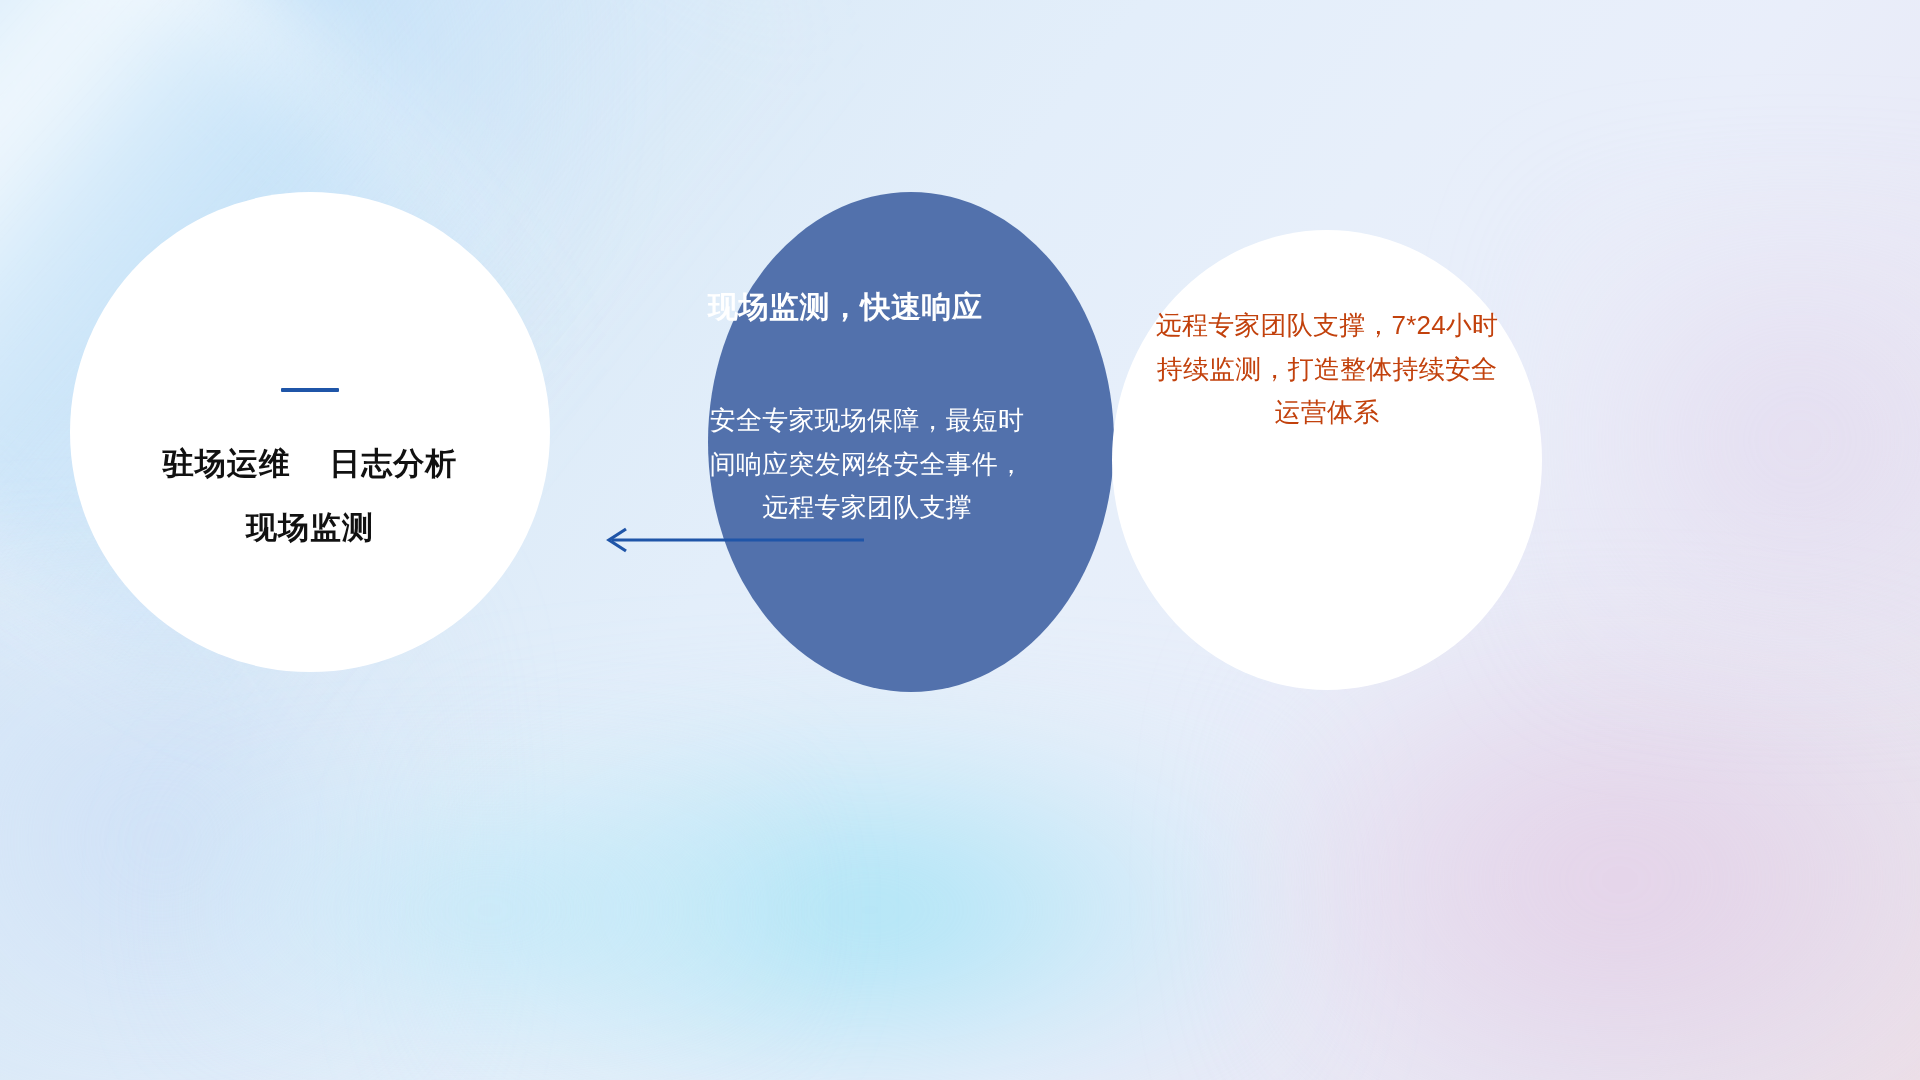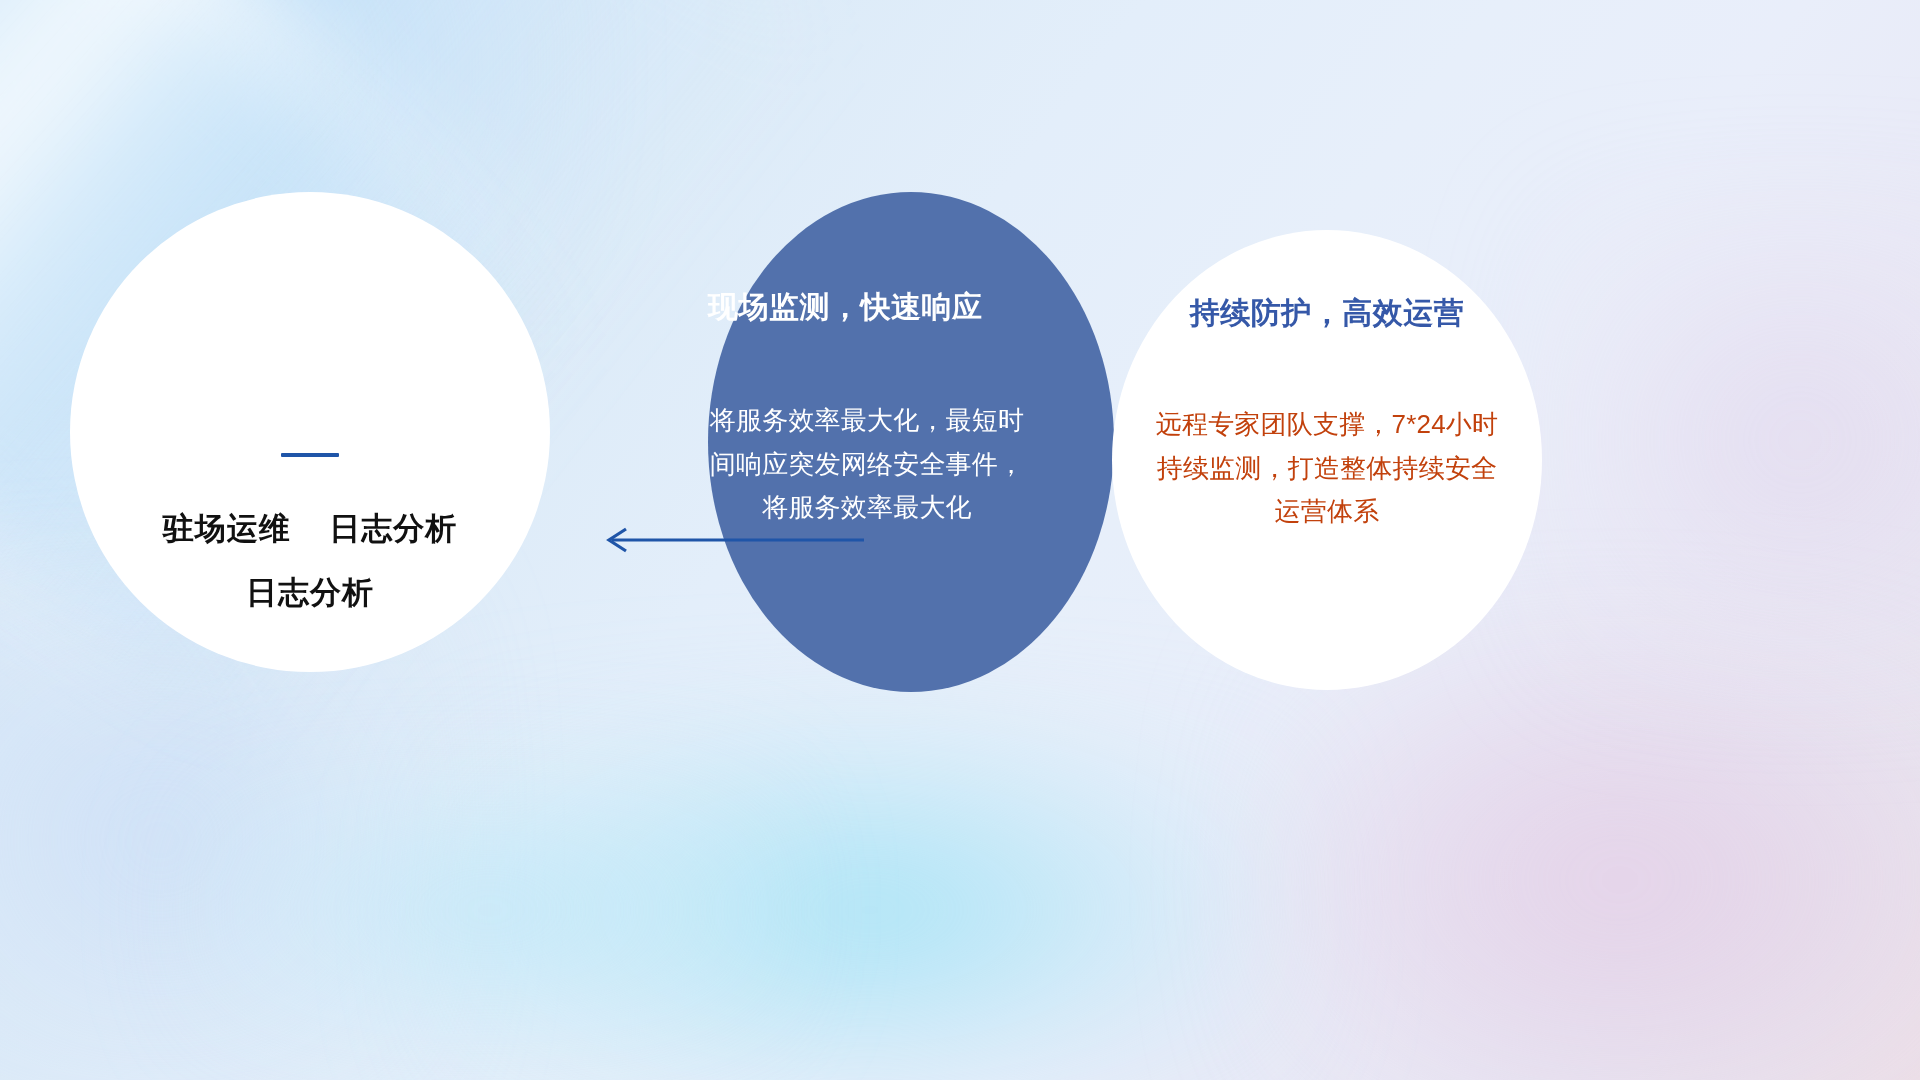--- a/index.html
+++ b/index.html
@@ -186,21 +186,21 @@
   
   #left-content {
     position: absolute;
     left: 70px;
     top: 192px;
     width: 480px;
     height: 480px;
     display: flex;
     flex-direction: column;
     align-items: center;
-    justify-content: center;
+    justify-content: flex-start;
     padding-top: 196px;
     box-sizing: border-box;
   }
   #left-accent-dash {
     width: 58px;
     height: 4px;
     background: #1f55a8;
     border-radius: 1px;
     margin-bottom: 56px;
   }
@@ -304,31 +304,30 @@
   <div class="bg-glow-violet"></div>
   <div class="bg-glow-violet2"></div>
 
   <div class="circle" id="circle-left"></div>
   <div class="circle" id="circle-mid"></div>
   <div class="circle" id="circle-right"></div>
 
   <div id="left-content">
     <div id="left-accent-dash"></div>
     <div class="left-line">驻场运维    日志分析</div>
-    <div class="left-line last">日志分析</div>
+    <div class="left-line last">现场监测</div>
   </div>
 
   <svg id="flow-arrow" viewBox="0 0 280 40">
     <line x1="16" y1="20" x2="268" y2="20" stroke="#1f55a8" stroke-width="3.2" stroke-linecap="butt"></line>
     <polyline points="30,9 13,20 30,31" fill="none" stroke="#1f55a8" stroke-width="3.2" stroke-linejoin="miter" stroke-linecap="butt"></polyline>
   </svg>
 
   <div id="mid-content">
     <div id="mid-title">现场监测，快速响应</div>
-    <div id="mid-body">将服务效率最大化，最短时间响应突发网络安全事件，将服务效率最大化</div>
+    <div id="mid-body">安全专家现场保障，最短时间响应突发网络安全事件，远程专家团队支撑</div>
   </div>
 
   <div id="right-content">
-    <div id="right-title">持续防护，高效运营</div>
     <div id="right-body">远程专家团队支撑，7*24小时持续监测，打造整体持续安全运营体系</div>
   </div>
 
 </div>
 
 </body></html>

